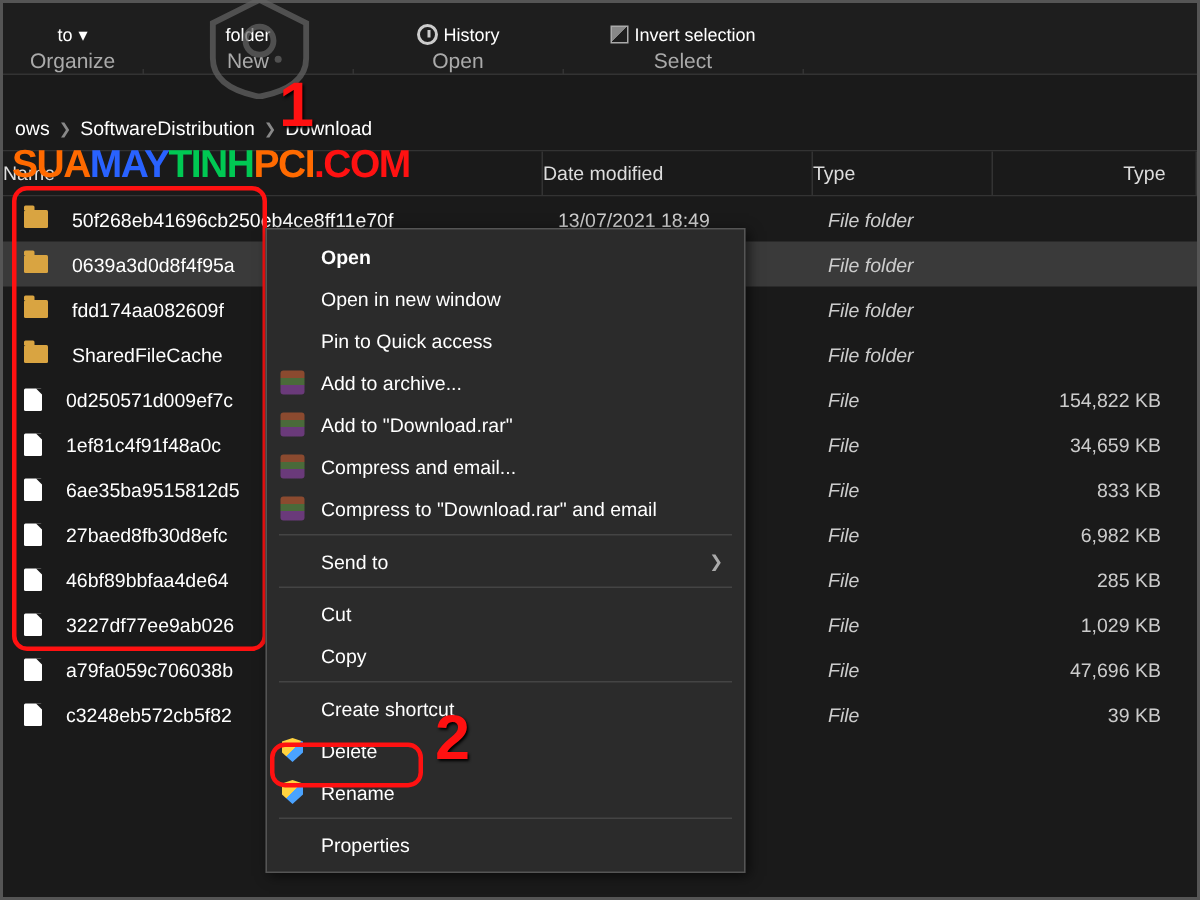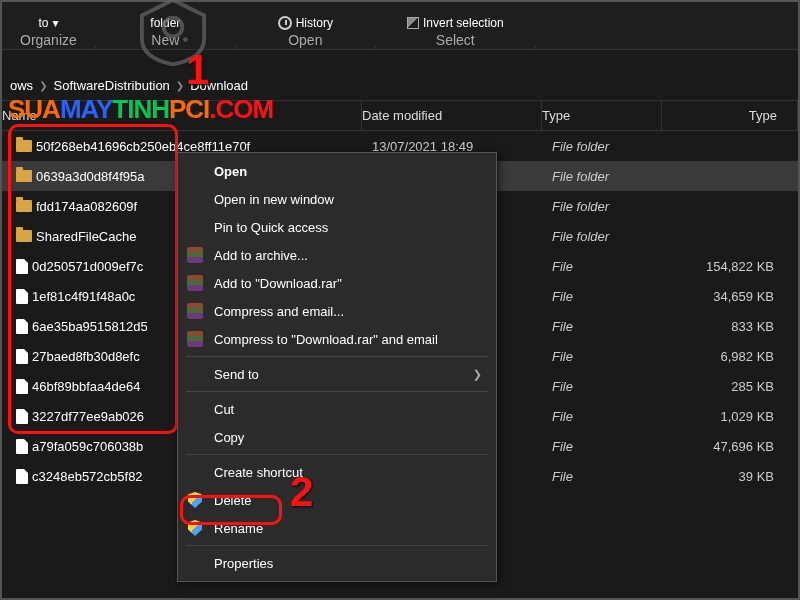--- a/index.html
+++ b/index.html
@@ -13,21 +13,21 @@
 .breadcrumb .sep { margin: 0 6px; color: #888; font-size: 10px; }
 .columns { display: flex; background: #1a1a1a; height: 30px; border-bottom: 1px solid #333; font-size: 13px; color: #ddd; }
 .col { display: flex; align-items: center; padding: 0 0; border-right: 1px solid #333; }
 .col-name { width: 360px; }
 .col-date { width: 180px; }
 .col-type { width: 120px; }
 .col-size { flex: 1; justify-content: flex-end; padding-right: 20px; }
 .filelist { background: #1a1a1a; }
 .row { display: flex; height: 30px; align-items: center; font-size: 13px; color: #fff; }
 .row.sel { background: #3a3a3a; }
-.cell-name { width: 360px; display: flex; align-items: center; gap: 4px; padding-left: 14px; }
+.cell-name { width: 360px; display: flex; align-items: center; gap: 16px; padding-left: 14px; }
 .cell-date { width: 180px; padding-left: 10px; color: #ccc; }
 .cell-type { width: 120px; padding-left: 10px; color: #ccc; font-style: italic; }
 .cell-size { flex: 1; text-align: right; padding-right: 24px; color: #ccc; }
 .folder-icon { width: 16px; height: 12px; background: #d9a441; border-radius: 1px; position: relative; }
 .folder-icon::before { content: ''; position: absolute; top: -3px; left: 0; width: 7px; height: 3px; background: #d9a441; border-radius: 1px 1px 0 0; }
 .file-icon { width: 12px; height: 15px; background: #fff; border-radius: 1px; position: relative; }
 .file-icon::before { content: ''; position: absolute; top: 0; right: 0; border-style: solid; border-width: 0 4px 4px 0; border-color: transparent #1a1a1a transparent transparent; }
 .ctx-menu { position: absolute; left: 175px; top: 150px; width: 320px; background: #2b2b2b; border: 1px solid #555; box-shadow: 2px 2px 8px rgba(0,0,0,0.6); z-index: 50; padding: 4px 0; }
 .ctx-item { display: flex; align-items: center; height: 28px; padding: 0 14px 0 8px; font-size: 13px; color: #fff; gap: 10px; }
 .ctx-item.bold { font-weight: 600; }

